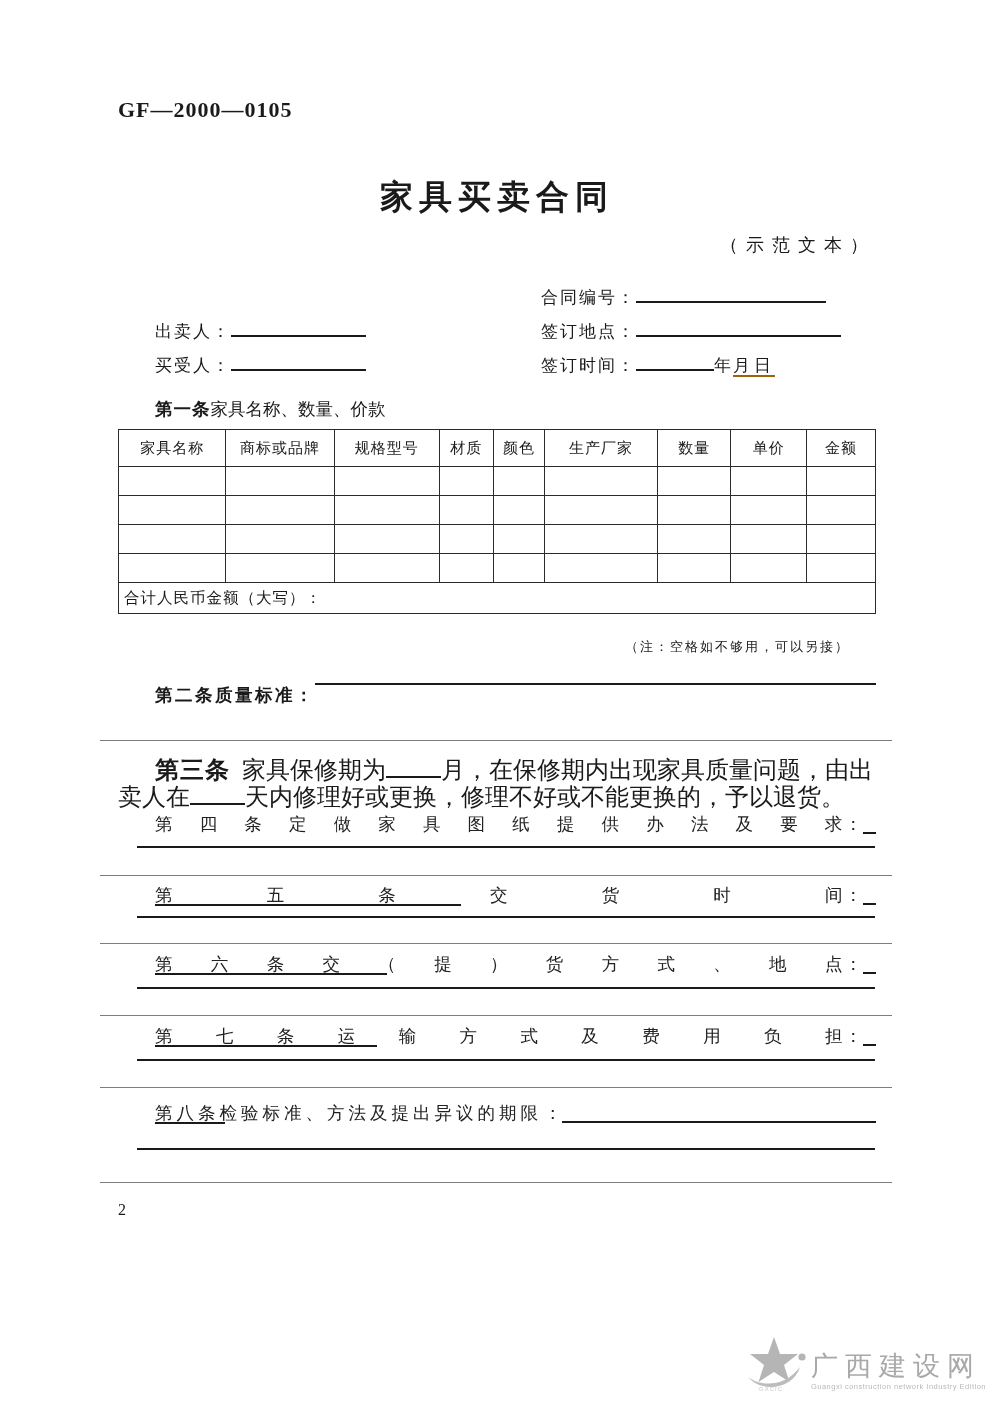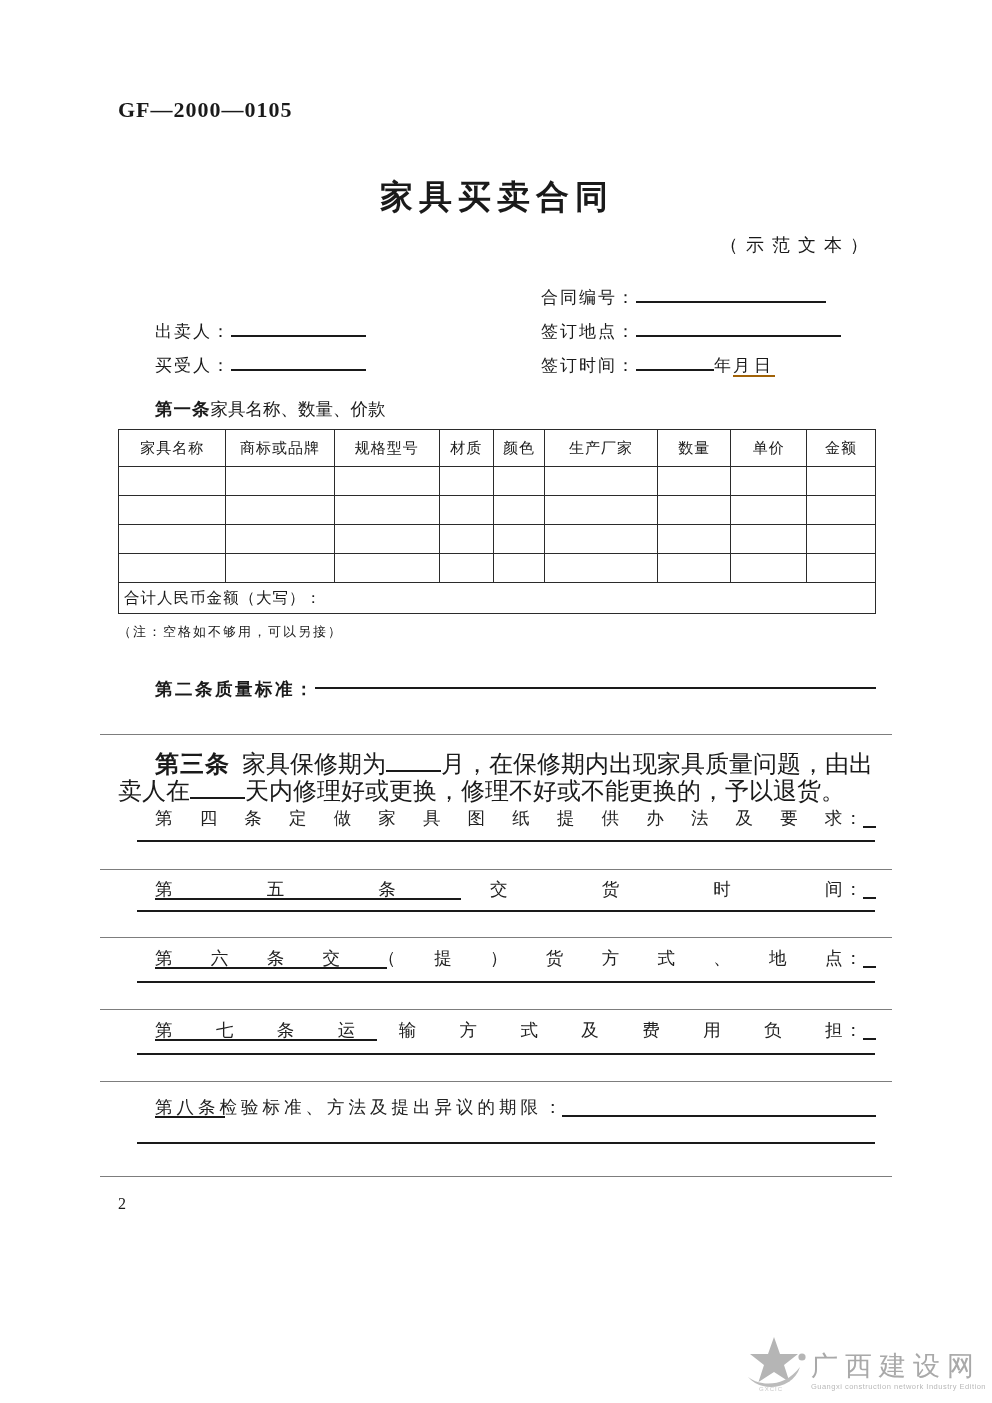--- a/index.html
+++ b/index.html
@@ -25,23 +25,23 @@
   table.items{margin-top:8px;width:100%;border-collapse:collapse;table-layout:fixed;}
   table.items th,table.items td{border:1px solid #2b2b2b;font-weight:normal;
       font-size:15px;letter-spacing:1px;padding:0;text-align:center;overflow:hidden;}
   table.items thead tr{height:37px;}
   table.items tbody tr{height:29px;}
   table.items tfoot tr{height:31px;}
   table.items tfoot td{text-align:left;padding-left:5px;font-size:15.5px;}
   .c1{width:14.2%}.c2{width:14.3%}.c3{width:13.9%}.c4{width:7.1%}.c5{width:6.8%}
   .c6{width:14.9%}.c7{width:9.7%}.c8{width:10.0%}.c9{width:9.1%}
 
-  .note{margin-top:9px;text-align:left;padding-right:26px;font-size:13px;letter-spacing:2px;}
-
-  .art2{margin-top:36px;display:flex;align-items:center;padding-left:37px;
+  .note{margin-top:24px;text-align:right;padding-right:26px;font-size:13px;letter-spacing:2px;}
+
+  .art2{margin-top:27px;display:flex;align-items:flex-start;padding-left:37px;
         font-family:"Liberation Sans",sans-serif;font-weight:bold;font-size:17.5px;
         letter-spacing:2.5px;line-height:24px;}
   .art2 .tail{flex:1;border-bottom:2px solid #1a1a1a;height:0;margin-bottom:2px;}
 
   .sep-light{height:0;border-bottom:1px solid #7d7d7d;margin-left:-18px;width:792px;}
   .fill-line{height:0;border-bottom:2px solid #1a1a1a;margin-left:19px;width:738px;}
 
   .art3{margin-top:16px;font-size:24px;line-height:27px;text-indent:37px;}
   .blank{display:inline-block;width:55px;height:15px;border-bottom:2px solid #1a1a1a;}
 

